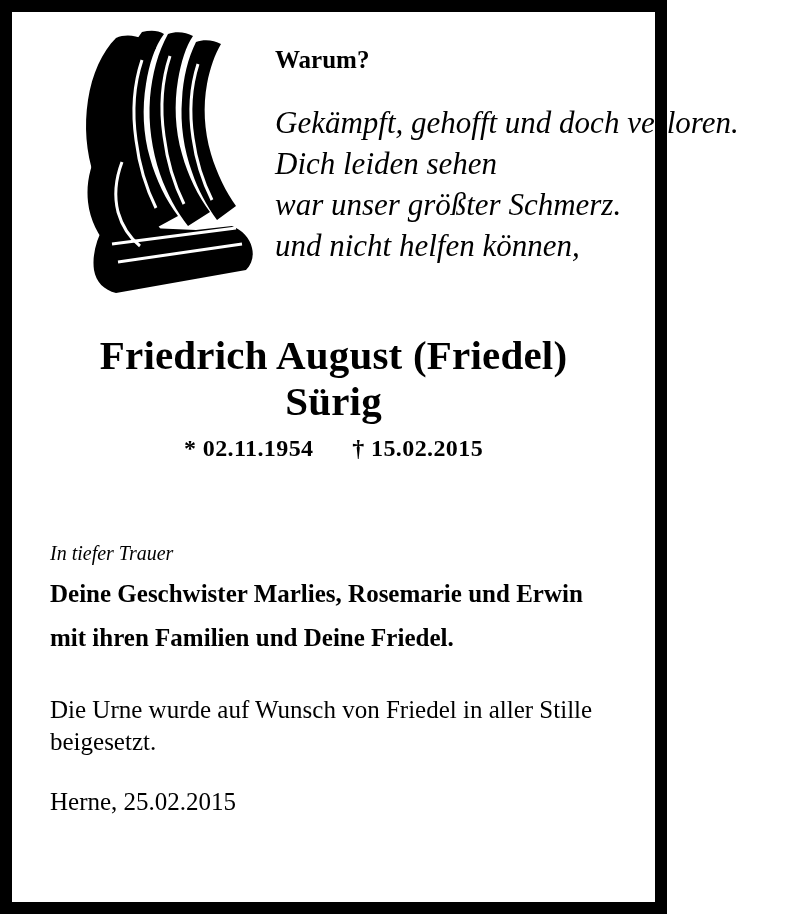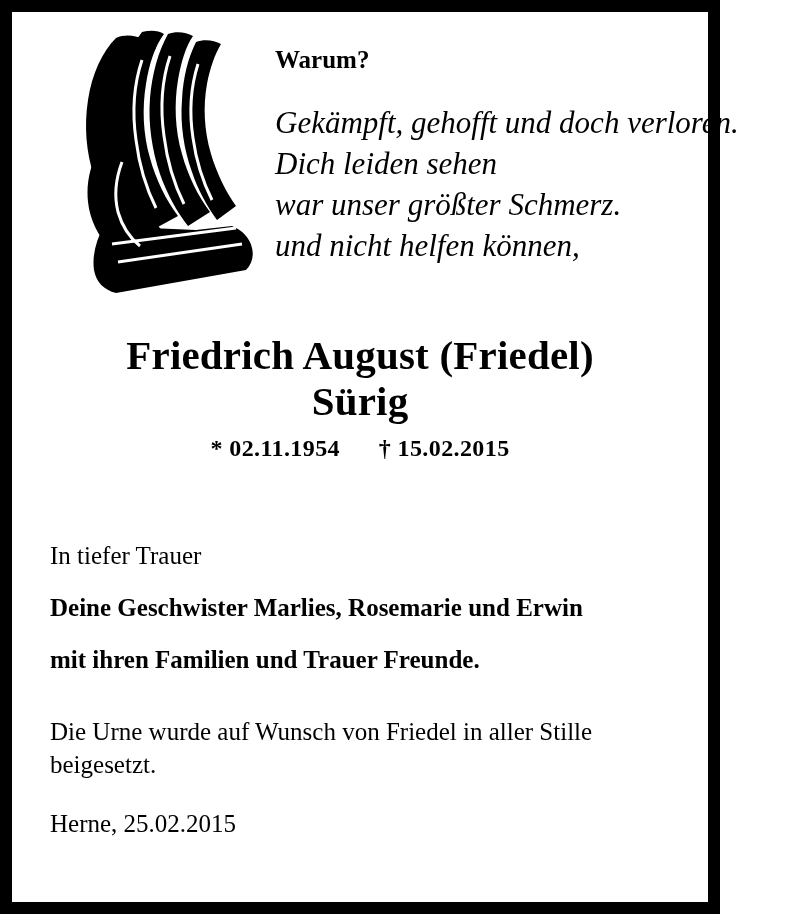--- a/index.html
+++ b/index.html
@@ -9,21 +9,21 @@
   }
   body {
     width: 800px;
     height: 914px;
     font-family: "Liberation Serif", serif;
     color: #000000;
     overflow: hidden;
   }
   .notice {
     box-sizing: border-box;
-    width: 720px;
+    width: 667px;
     height: 914px;
     border: 12px solid #000000;
     background: #ffffff;
     position: relative;
     padding: 0;
   }
   .inner {
     box-sizing: border-box;
     width: 100%;
     height: 100%;
@@ -87,28 +87,29 @@
     display: inline-block;
     width: 26px;
   }
 
   
   .body-text {
     margin-top: 78px;
     padding-left: 12px;
   }
   .mourning-intro {
-    font-size: 25px;
+    font-size: 20px;
     line-height: 1.3;
+    font-style: italic;
   }
   .mourning-names {
     font-weight: bold;
     font-size: 25px;
     line-height: 1.28;
-    margin-top: 20px;
+    margin-top: 12px;
   }
   .paragraph {
     font-size: 25px;
     line-height: 1.3;
     margin-top: 40px;
   }
   .place-date {
     font-size: 25px;
     line-height: 1.3;
     margin-top: 27px;
@@ -173,21 +174,21 @@
         <span>02.11.1954</span>
         <span class="sep"></span>
         <span>†</span>
         <span>15.02.2015</span>
       </div>
     </div>
 
     <div class="body-text">
       <div class="mourning-intro">In tiefer Trauer</div>
       <div class="mourning-names">Deine Geschwister Marlies, Rosemarie und Erwin</div>
-      <div class="mourning-names">mit ihren Familien und Trauer Freunde.</div>
+      <div class="mourning-names">mit ihren Familien und Deine Friedel.</div>
 
       <div class="paragraph">
         <div>Die Urne wurde auf Wunsch von Friedel in aller Stille</div>
         <div>beigesetzt.</div>
       </div>
 
       <div class="place-date">Herne, 25.02.2015</div>
     </div>
 
   </div>

